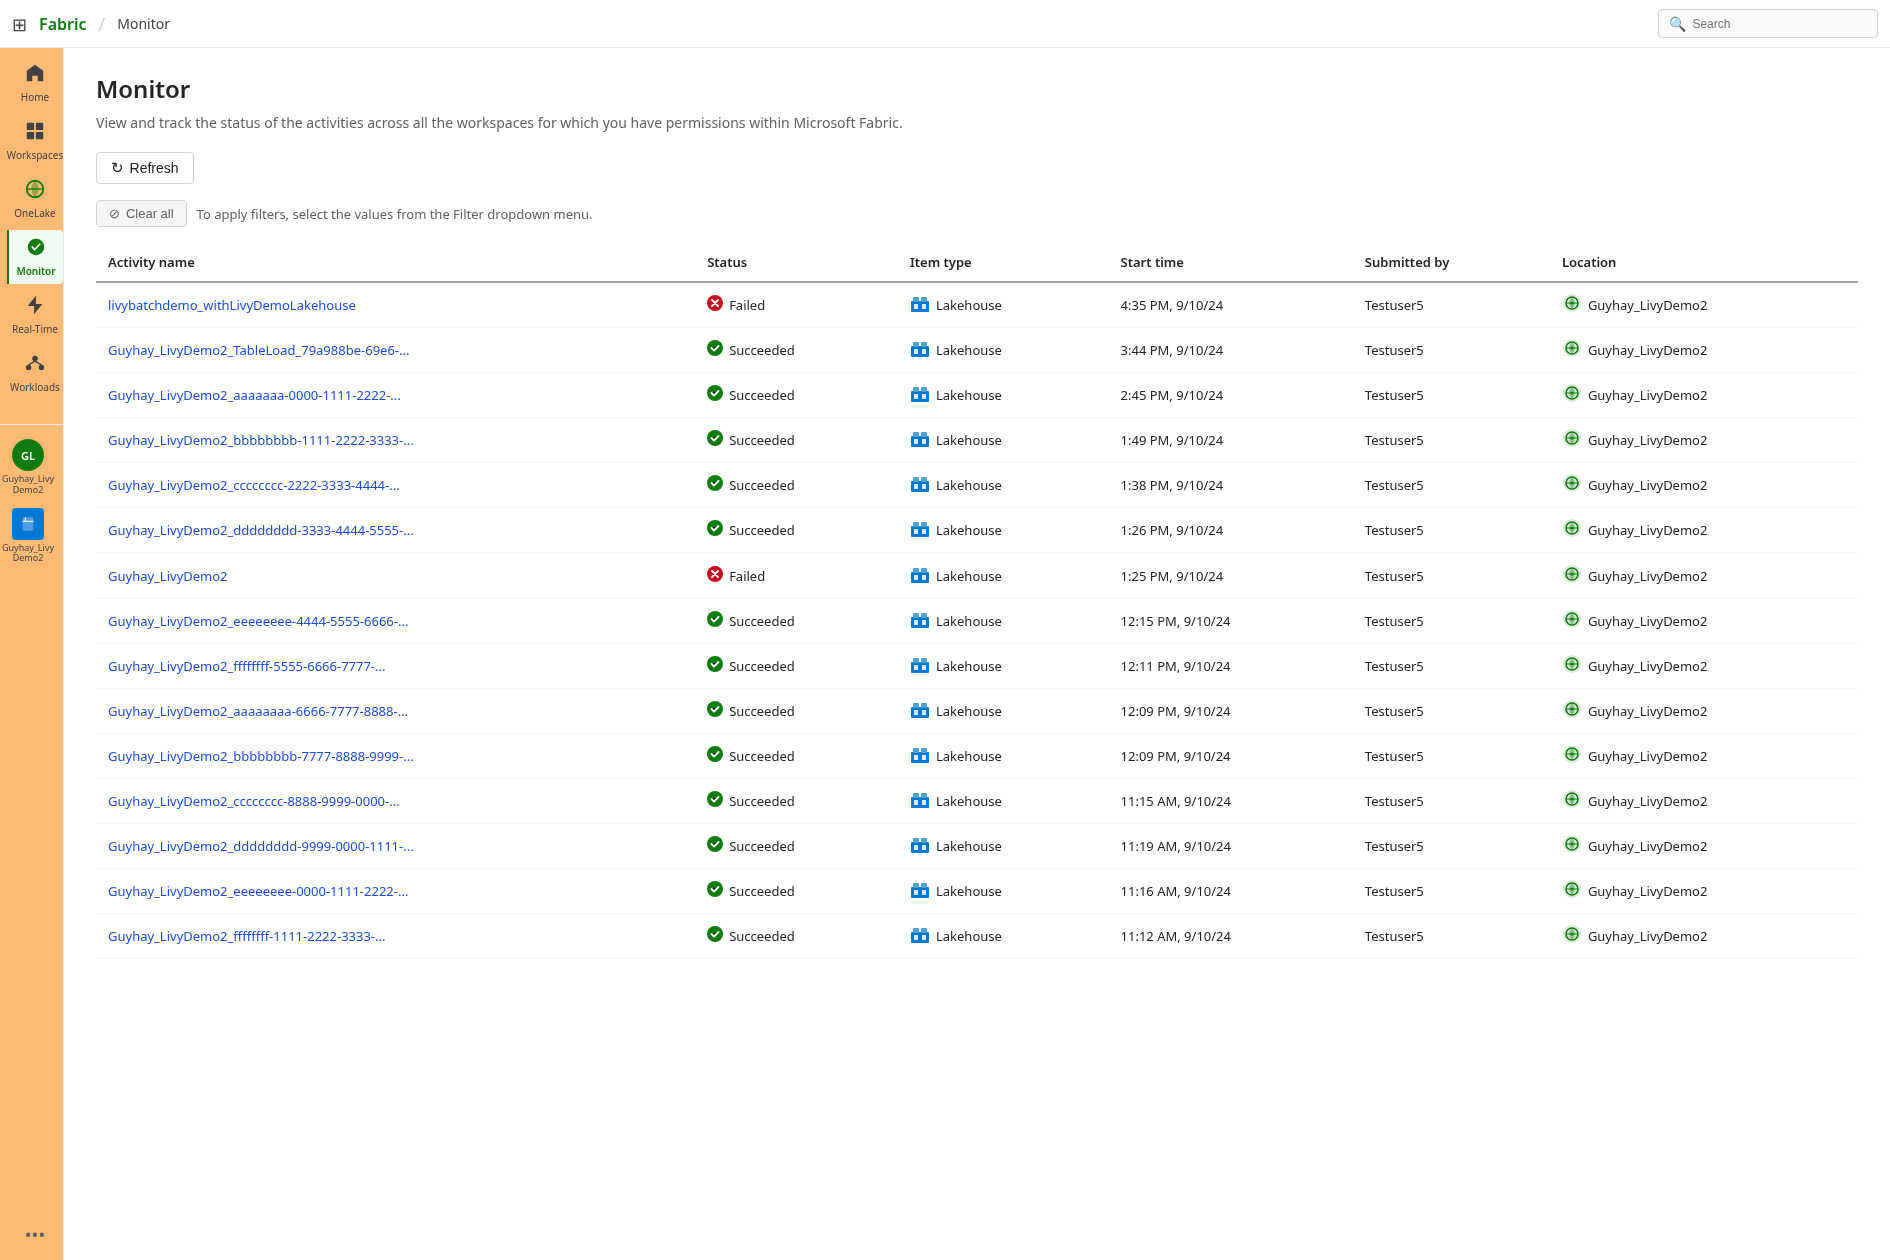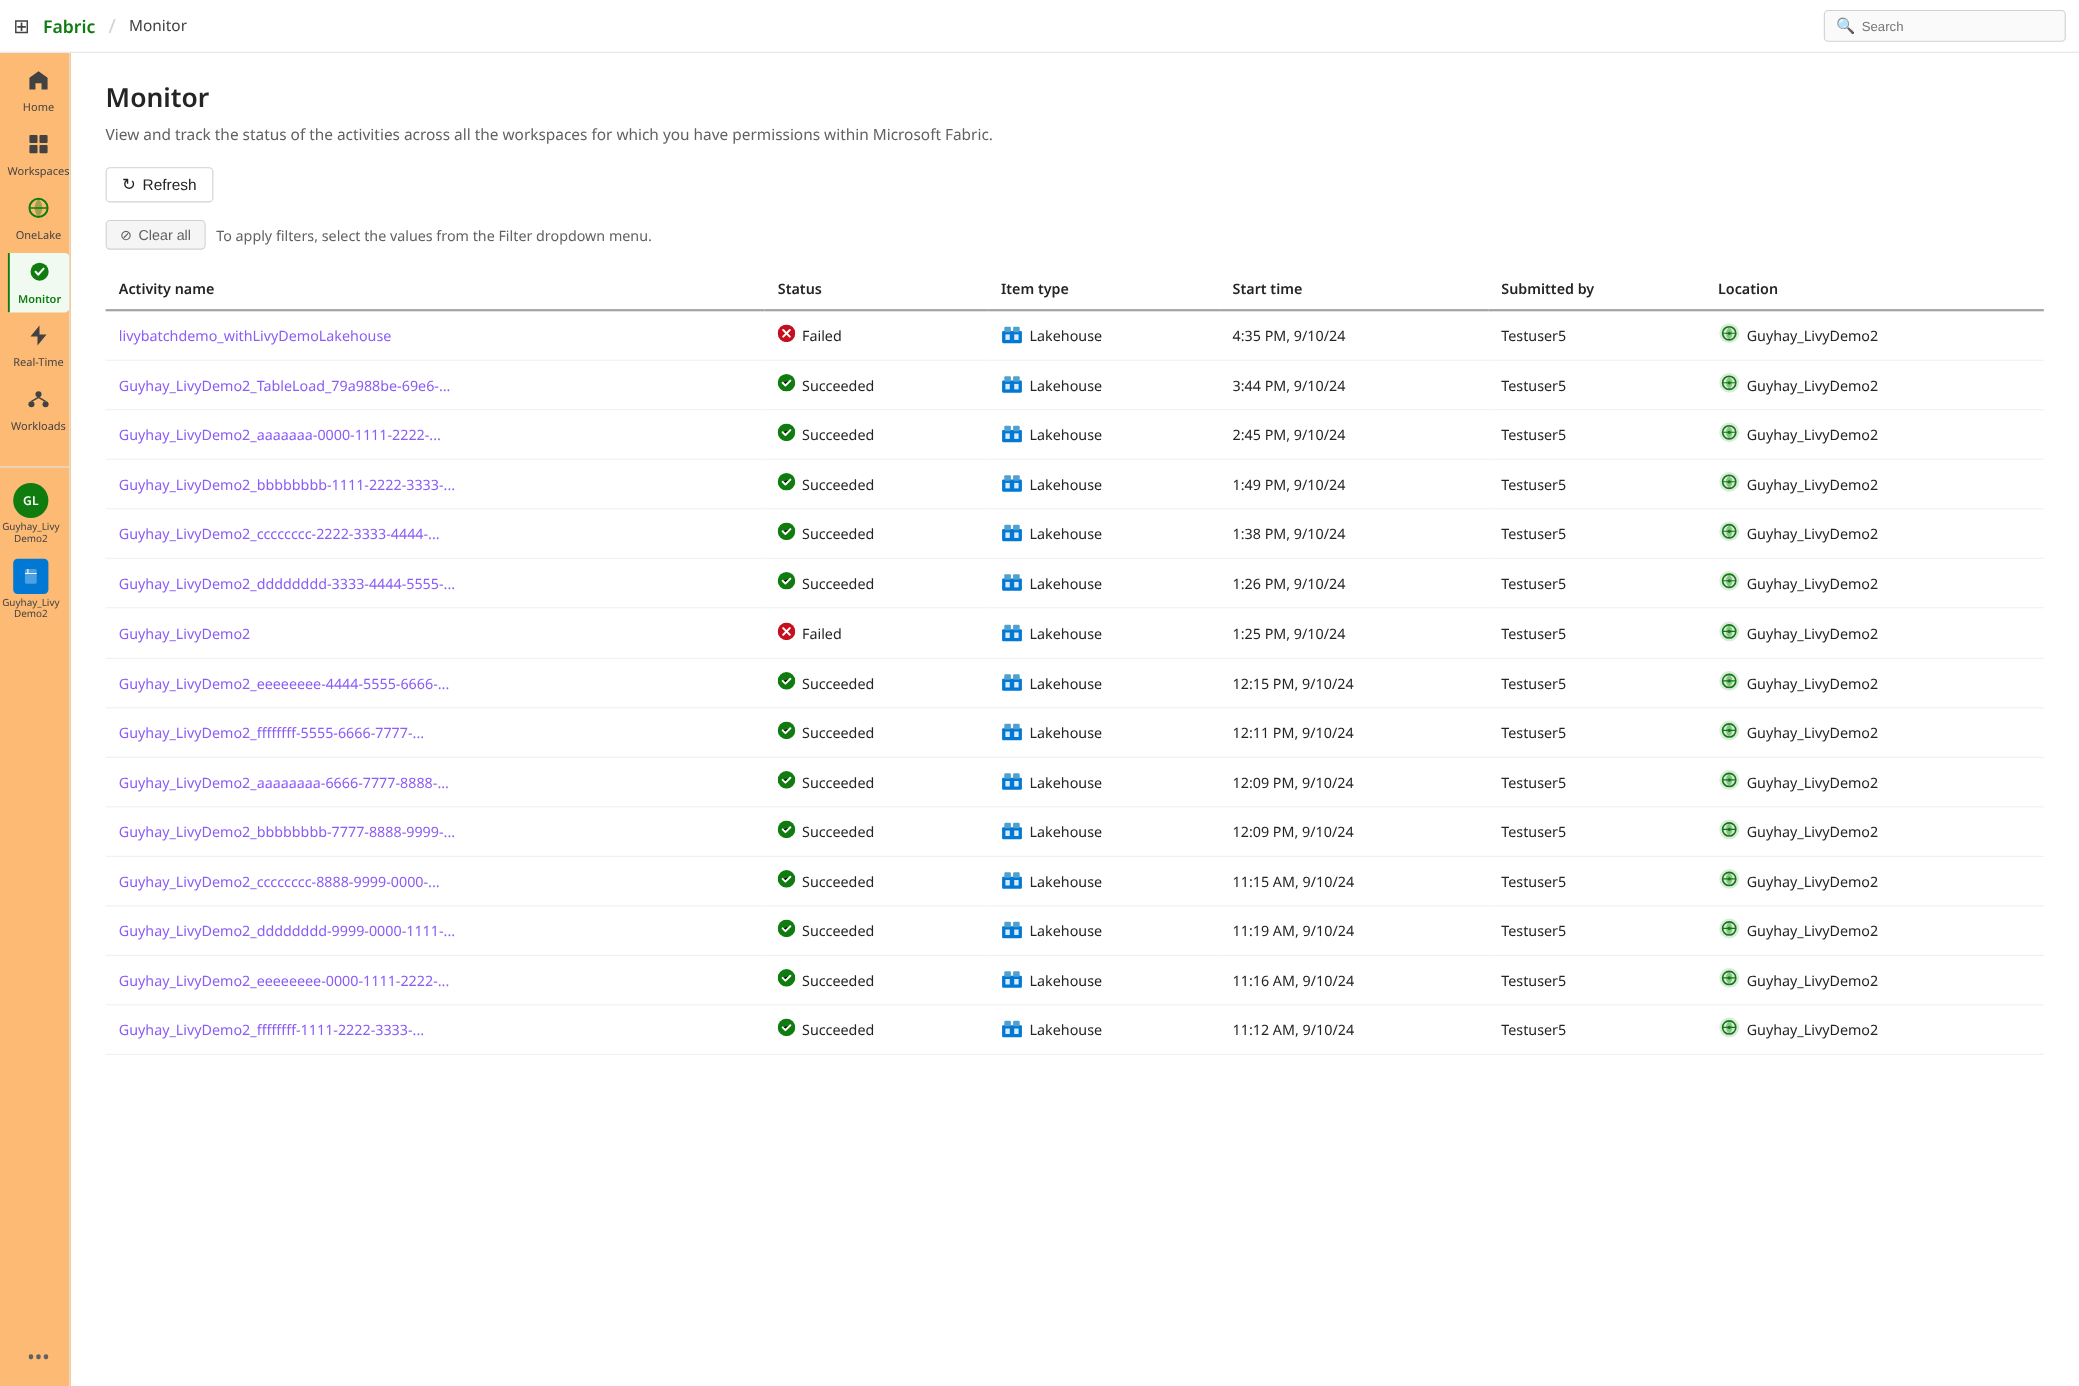--- a/index.html
+++ b/index.html
@@ -159,21 +159,21 @@
       padding: 10px 12px;
       font-size: 13px;
       color: #242424;
       border-bottom: 1px solid #f0f0f0;
       white-space: nowrap;
     }
     .activity-name {
       max-width: 320px;
       overflow: hidden;
       text-overflow: ellipsis;
-      color: #8b5cf6;
+      color: #1d4ed8;
     }
     .status-badge {
       display: flex;
       align-items: center;
       gap: 6px;
       font-size: 13px;
     }
     .status-icon { font-size: 16px; }
     .item-type-cell {
       display: flex;

